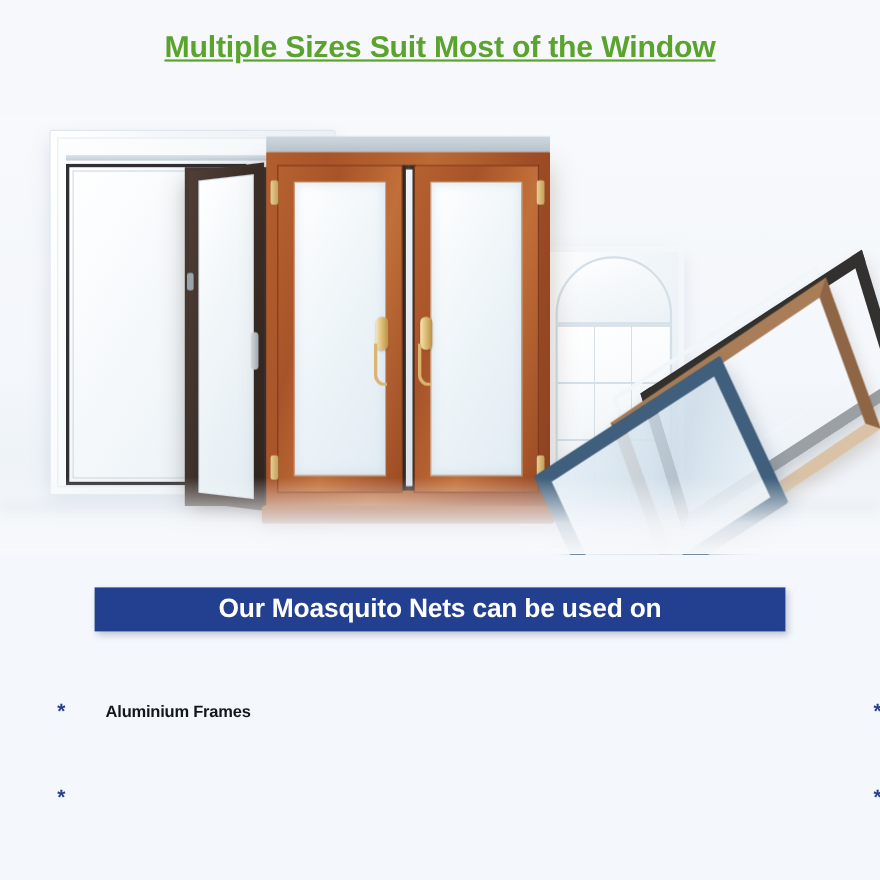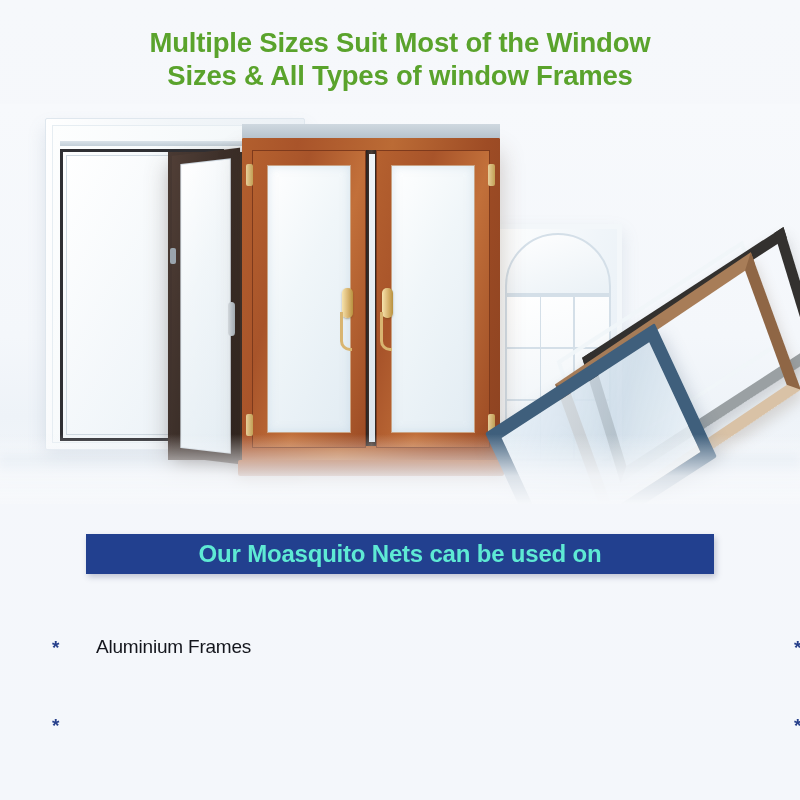--- a/index.html
+++ b/index.html
@@ -30,21 +30,21 @@
     left: 0;
     width: 800px;
     text-align: center;
     color: #5aa32c;
     font-size: 27.5px;
     font-weight: bold;
     line-height: 33px;
     letter-spacing: -0.2px;
     font-family: "Liberation Sans", sans-serif;
   }
-  .headline .l1, .headline .l2 { display: block; white-space: nowrap; }
+  .headline .l1, .headline .l2 { display: block; white-space: nowrap; text-decoration: underline; }
 
   
   .stage {
     position: absolute;
     top: 104px;
     left: 0;
     width: 800px;
     height: 400px;
     overflow: hidden;
     background: linear-gradient(180deg,#f7f9fc 0%, #f4f7fb 58%, #eef3f8 78%, #f4f7fb 100%);
@@ -295,21 +295,21 @@
     position: absolute;
     left: 86px; top: 534px;
     width: 628px; height: 40px;
     background: #22408f;
     box-shadow: 2px 3px 6px rgba(30,45,90,0.25);
     display: flex;
     align-items: center;
     justify-content: center;
   }
   .banner-text {
-    color: #5eead4;
+    color: #ffffff;
     font-size: 24px;
     font-weight: bold;
     letter-spacing: -0.2px;
     line-height: 1;
     white-space: nowrap;
   }
 
   
   .bullets {
     position: absolute;
@@ -329,34 +329,33 @@
   .bullet-mark {
     color: #27408b;
     font-size: 19px;
     font-weight: bold;
     line-height: 1;
     width: 44px;
     flex: none;
   }
   .bullet-label {
     color: #14161d;
-    font-size: 19px;
-    font-weight: normal;
+    font-size: 15px;
+    font-weight: bold;
     letter-spacing: -0.2px;
     white-space: nowrap;
   }
 </style>
 </head>
 <body>
 
 <div class="page">
 
   <div class="headline">
     <span class="l1">Multiple Sizes Suit Most of the Window</span>
-    <span class="l2">Sizes &amp; All Types of window Frames</span>
   </div>
 
   <div class="stage">
 
     <div class="floor"></div>
 
     <div class="win-arch">
       <div class="arch-top"></div>
       <div class="arch-grid"></div>
     </div>

